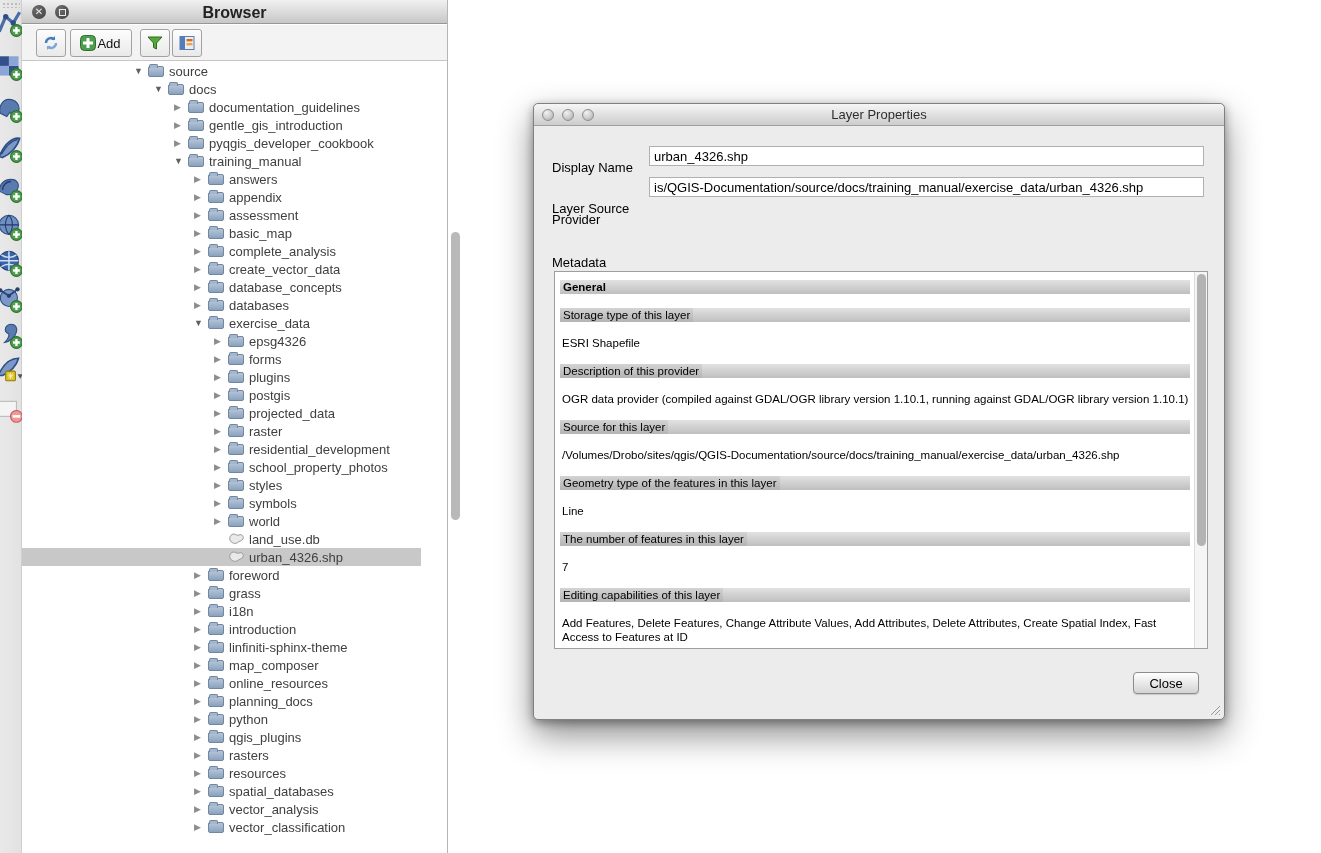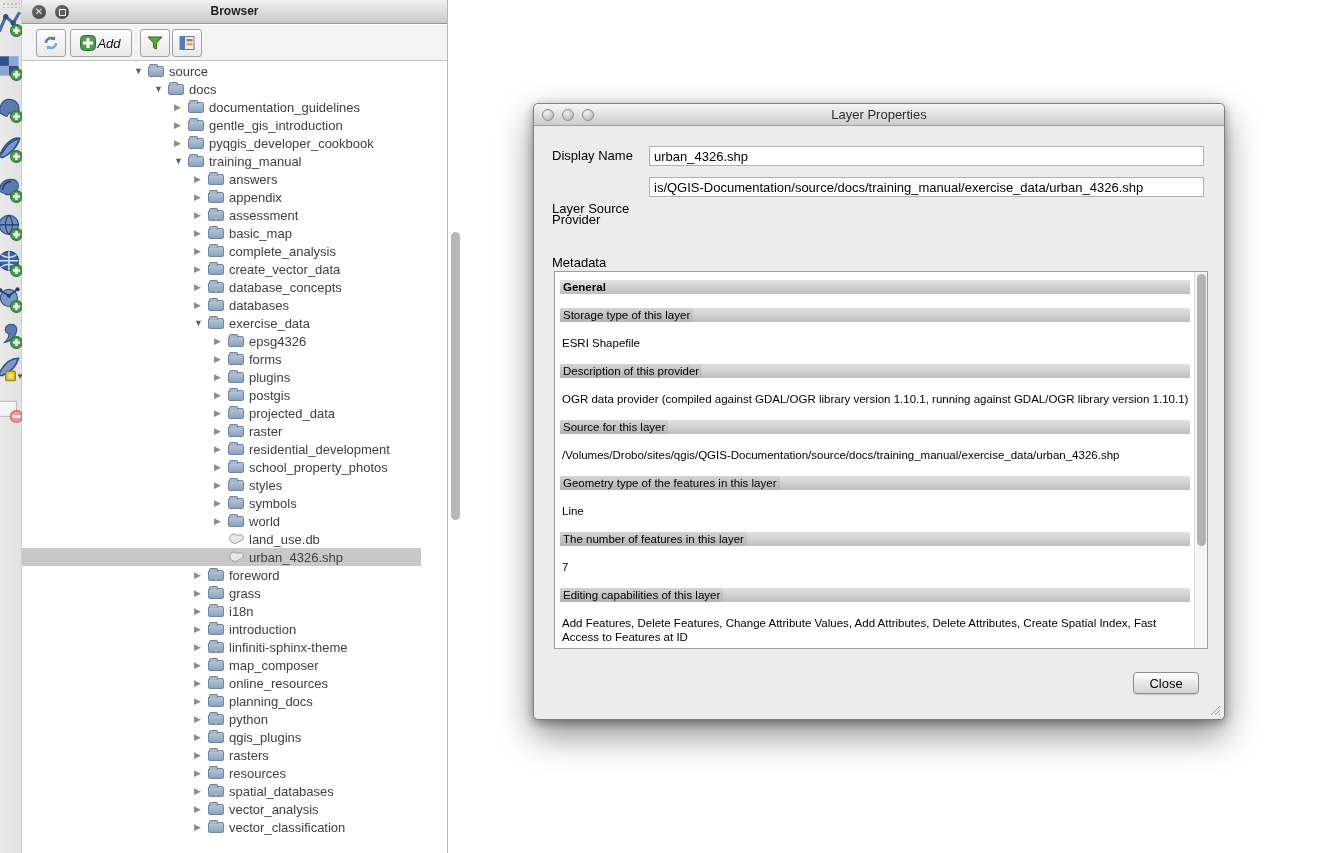--- a/index.html
+++ b/index.html
@@ -14,34 +14,34 @@
                 background-size:4px 4px; }
   .strip-icon { position:absolute; left:-4px; width:28px; height:30px; }
   .strip-icon svg { width:28px; height:30px; }
 
   
   .browser-panel { position:absolute; left:22px; top:0; width:426px; height:853px;
                    background:#fff; border-right:1px solid #b5b5b5; }
   .panel-titlebar { position:absolute; left:0; top:0; width:100%; height:24px;
                     background:linear-gradient(#f1f1f1,#c7c7c7); border-bottom:1px solid #979797; }
   .panel-title { position:absolute; left:0; right:0; top:4px; text-align:center;
-                 font-size:12px; font-weight:700; color:#222; }
+                 font-size:16px; font-weight:700; color:#222; }
   .titlebar-btn { position:absolute; top:5px; width:14px; height:14px; border-radius:50%;
                   background:radial-gradient(circle at 35% 30%, #6e6e6e, #3d3d3d);
                   color:#e8e8e8; font-size:10px; line-height:14px; text-align:center; cursor:pointer; }
   .titlebar-btn.close { left:10px; }
   .titlebar-btn.float { left:33px; }
   .titlebar-btn.float::after { content:""; position:absolute; left:4px; top:4px; width:5px; height:5px;
                   border:1px solid #e8e8e8; background:transparent; }
 
   .panel-toolbar { position:absolute; left:0; top:25px; width:100%; height:36px;
                    background:#f3f3f3; border-bottom:1px solid #c6c6c6; }
   .tb-btn { position:absolute; top:4px; height:28px; border:1px solid #a2a2a2; border-radius:3px;
             background:linear-gradient(#fdfdfd,#e9e9e9); display:flex; align-items:center;
-            justify-content:center; gap:0; cursor:pointer;font-style:italic; }
+            justify-content:center; gap:0; cursor:pointer; }
   .tb-btn svg { width:18px; height:18px; }
   .tb-label { font-size:13px; color:#111; padding-right:2px; }
 
   .tree-area { position:absolute; left:0; top:62px; width:100%; height:791px; overflow:hidden;
                padding-right:26px; }
   .tree-row { height:18px; display:flex; align-items:center; white-space:nowrap; cursor:default; }
   .tree-row.selected { background:#c8c8c8; }
   .tree-arrow { display:inline-block; width:14px; font-size:9px; text-align:left; flex:none; }
   .tree-arrow.expanded { color:#5f5f5f; }
   .tree-arrow.collapsed { color:#8d8d8d; }
@@ -448,21 +448,21 @@
 </div>
 
 <div class="dialog">
   <div class="dialog-titlebar">
     <div class="traffic" style="left:8px;"></div>
     <div class="traffic" style="left:28px;"></div>
     <div class="traffic" style="left:48px;"></div>
     <div class="dialog-title">Layer Properties</div>
   </div>
 
-  <div class="field-label" style="left:18px; top:44px;">Display Name</div>
+  <div class="field-label" style="left:18px; top:56px;">Display Name</div>
   <input class="field-input" style="top: 42px;" value="urban_4326.shp">
 
   <div class="field-label" style="left:18px; top:77px;margin-top:20px;">Layer Source</div>
   <input class="field-input" style="top: 73px;" value="is/QGIS-Documentation/source/docs/training_manual/exercise_data/urban_4326.shp">
 
   <div class="field-label" style="left:18px; top:108px;">Provider</div>
 
   <div class="metadata-label">Metadata</div>
 
   <div class="metadata-box">

